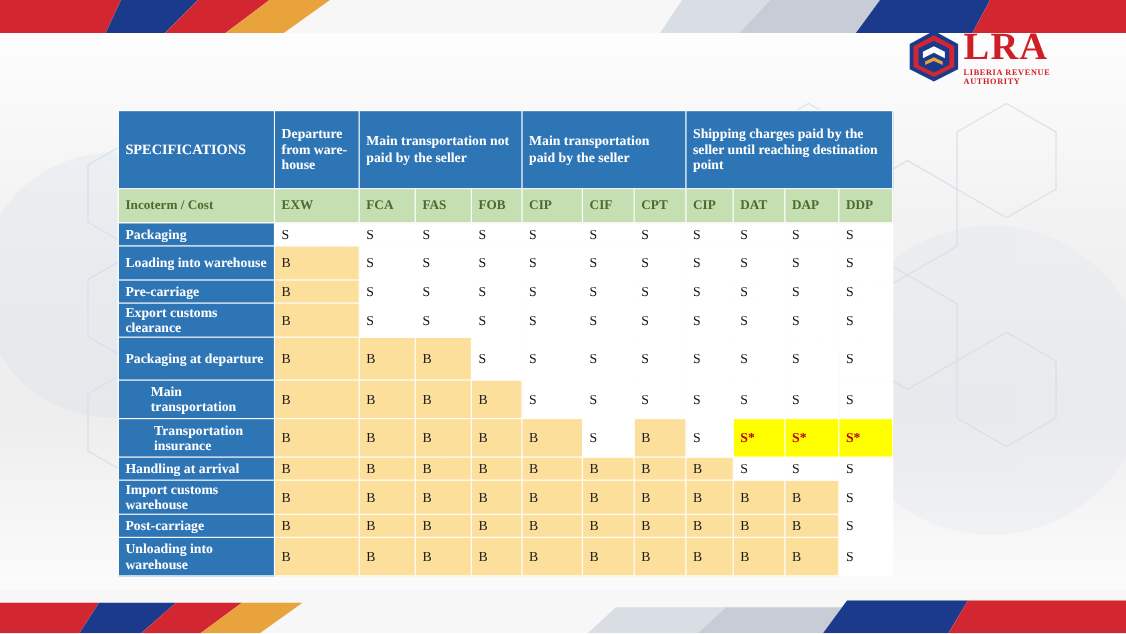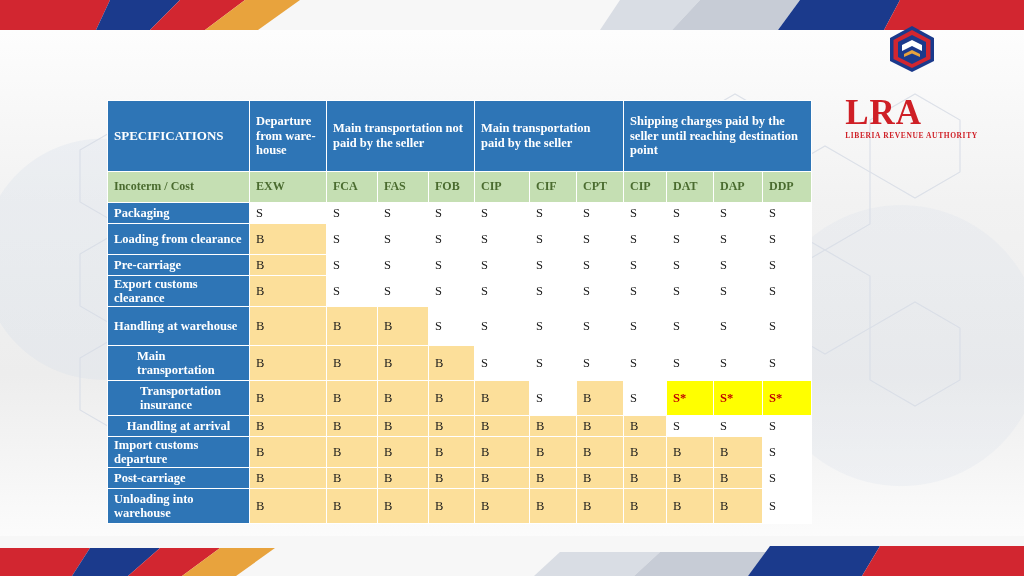--- a/index.html
+++ b/index.html
@@ -32,21 +32,21 @@
   .title{
     position:absolute;left:150px;top:38px;width:700px;
     font-size:33px;color:#1a1a1a;letter-spacing:.2px;
     font-family:"Liberation Sans", sans-serif;
     font-weight:400;
   }
 
   
   .logo{
     position:absolute;right:25px;top:25px;width:175px;height:52px;
-    display:flex;align-items:center;gap:22px;flex-direction:column;
+    display:flex;align-items:center;gap:2px;
   }
   .logo-mark{width:50px;height:48px;flex:0 0 auto;}
   .logo-txt{display:flex;flex-direction:column;justify-content:center;line-height:1;}
   .logo-lra{
     font-family:"Liberation Serif", serif;
     font-size:35px;font-weight:bold;color:#cf1f26;letter-spacing:1px;
   }
   .logo-sub{
     font-family:"Liberation Serif", serif;
     font-size:7.5px;font-weight:bold;color:#cf1f26;letter-spacing:.6px;margin-top:2px;
@@ -193,21 +193,21 @@
           <td class="cell c-white">S</td>
           <td class="cell c-white">S</td>
           <td class="cell c-white">S</td>
           <td class="cell c-white">S</td>
           <td class="cell c-white">S</td>
           <td class="cell c-white">S</td>
           <td class="cell c-white">S</td>
           <td class="cell c-white">S</td>
         </tr>
         <tr>
-          <td class="rowlabel" style="height: 30px;">Loading from clearance</td>
+          <td class="rowlabel" style="height: 30px;">Loading into warehouse</td>
           <td class="cell c-amber">B</td>
           <td class="cell c-white">S</td>
           <td class="cell c-white">S</td>
           <td class="cell c-white">S</td>
           <td class="cell c-white">S</td>
           <td class="cell c-white">S</td>
           <td class="cell c-white">S</td>
           <td class="cell c-white">S</td>
           <td class="cell c-white">S</td>
           <td class="cell c-white">S</td>
@@ -235,21 +235,21 @@
           <td class="cell c-white">S</td>
           <td class="cell c-white">S</td>
           <td class="cell c-white">S</td>
           <td class="cell c-white">S</td>
           <td class="cell c-white">S</td>
           <td class="cell c-white">S</td>
           <td class="cell c-white">S</td>
           <td class="cell c-white">S</td>
         </tr>
         <tr>
-          <td class="rowlabel" style="height: 38px;">Handling at warehouse</td>
+          <td class="rowlabel" style="height: 38px;">Packaging at departure</td>
           <td class="cell c-amber">B</td>
           <td class="cell c-amber">B</td>
           <td class="cell c-amber">B</td>
           <td class="cell c-white">S</td>
           <td class="cell c-white">S</td>
           <td class="cell c-white">S</td>
           <td class="cell c-white">S</td>
           <td class="cell c-white">S</td>
           <td class="cell c-white">S</td>
           <td class="cell c-white">S</td>
@@ -277,35 +277,35 @@
           <td class="cell c-amber">B</td>
           <td class="cell c-amber">B</td>
           <td class="cell c-white">S</td>
           <td class="cell c-amber">B</td>
           <td class="cell c-white">S</td>
           <td class="cell c-yellow s-red">S*</td>
           <td class="cell c-yellow s-red">S*</td>
           <td class="cell c-yellow s-red">S*</td>
         </tr>
         <tr>
-          <td class="rowlabel" style="height: 20px; text-align: center;">Handling at arrival</td>
-          <td class="cell c-amber">B</td>
-          <td class="cell c-amber">B</td>
-          <td class="cell c-amber">B</td>
-          <td class="cell c-amber">B</td>
-          <td class="cell c-amber">B</td>
-          <td class="cell c-amber">B</td>
-          <td class="cell c-amber">B</td>
-          <td class="cell c-amber">B</td>
-          <td class="cell c-white">S</td>
-          <td class="cell c-white">S</td>
-          <td class="cell c-white">S</td>
-        </tr>
-        <tr>
-          <td class="rowlabel" style="height: 30px;">Import customs departure</td>
+          <td class="rowlabel" style="height: 20px;">Handling at arrival</td>
+          <td class="cell c-amber">B</td>
+          <td class="cell c-amber">B</td>
+          <td class="cell c-amber">B</td>
+          <td class="cell c-amber">B</td>
+          <td class="cell c-amber">B</td>
+          <td class="cell c-amber">B</td>
+          <td class="cell c-amber">B</td>
+          <td class="cell c-amber">B</td>
+          <td class="cell c-white">S</td>
+          <td class="cell c-white">S</td>
+          <td class="cell c-white">S</td>
+        </tr>
+        <tr>
+          <td class="rowlabel" style="height: 30px;">Import customs warehouse</td>
           <td class="cell c-amber">B</td>
           <td class="cell c-amber">B</td>
           <td class="cell c-amber">B</td>
           <td class="cell c-amber">B</td>
           <td class="cell c-amber">B</td>
           <td class="cell c-amber">B</td>
           <td class="cell c-amber">B</td>
           <td class="cell c-amber">B</td>
           <td class="cell c-amber">B</td>
           <td class="cell c-amber">B</td>

